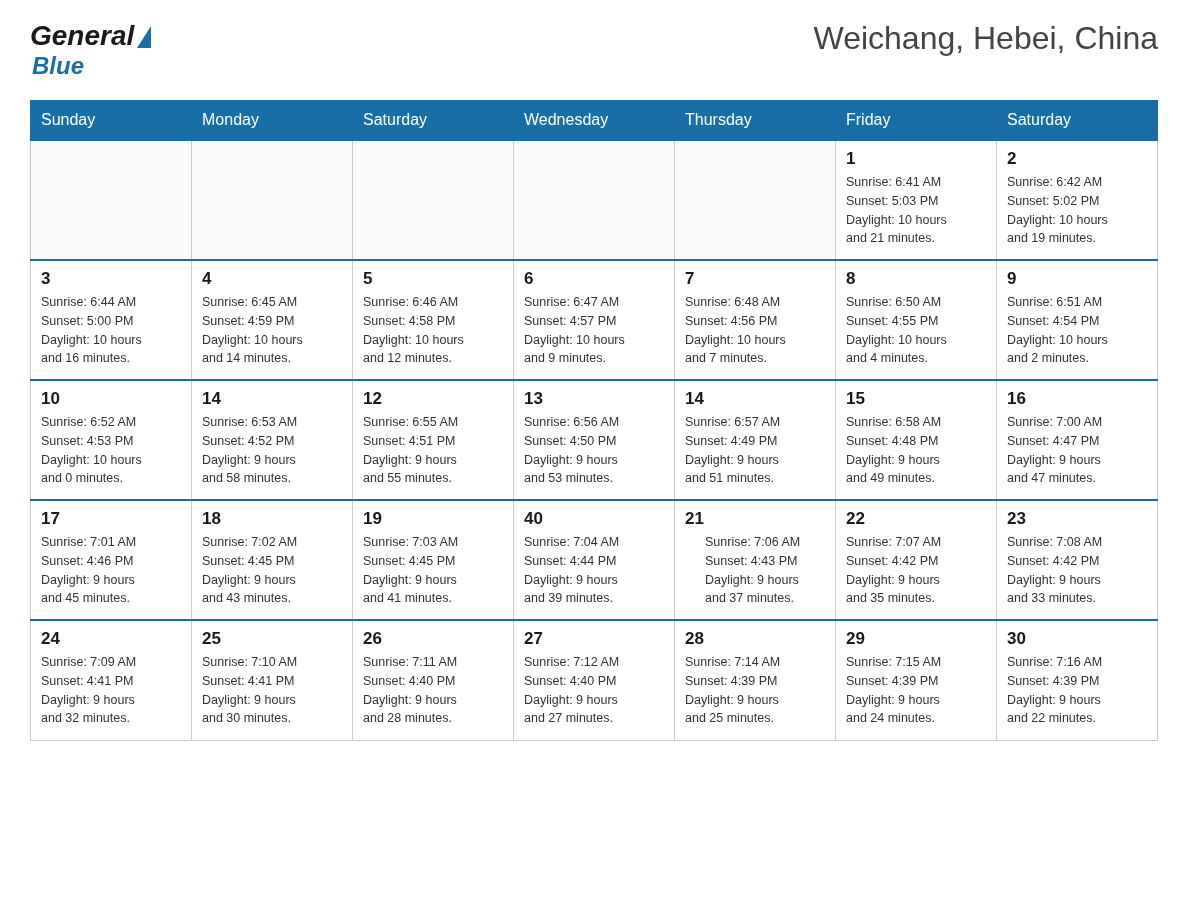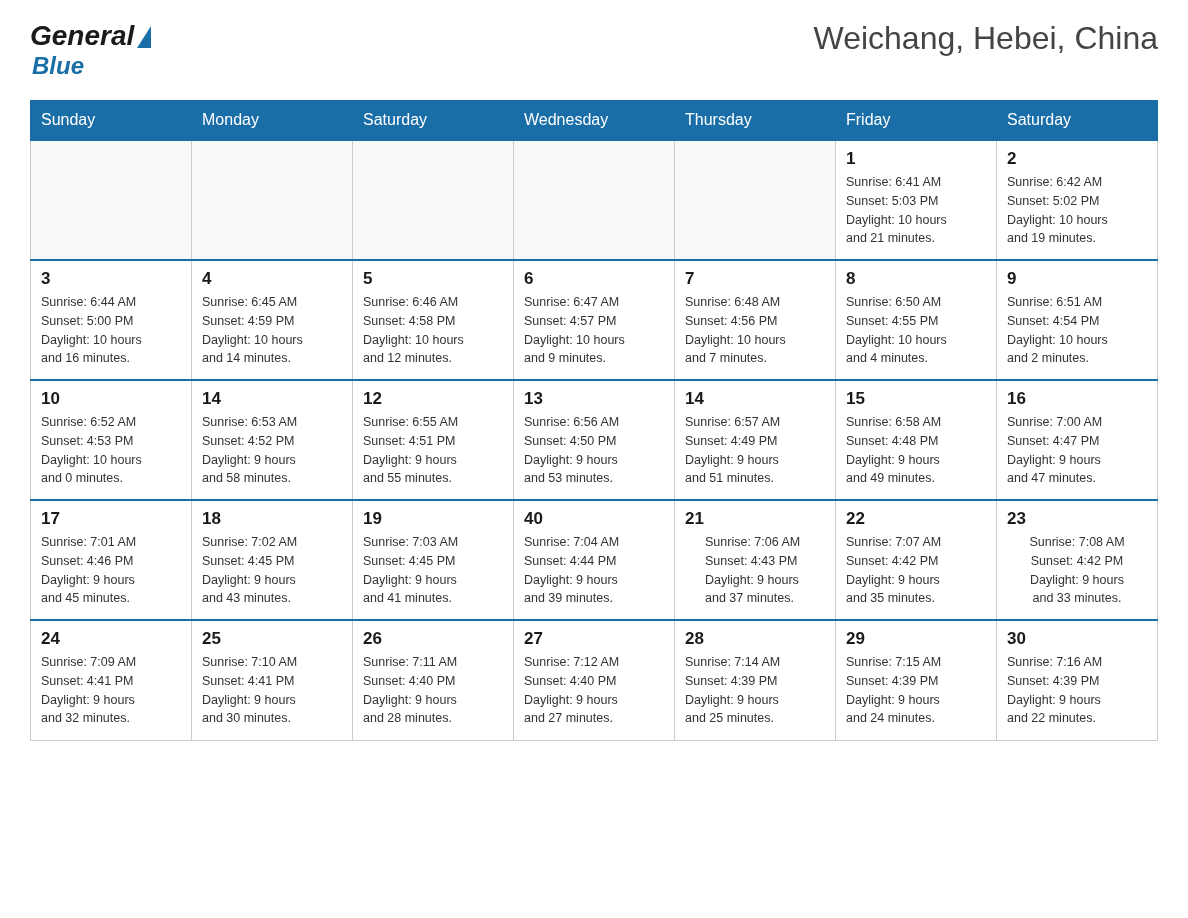--- a/index.html
+++ b/index.html
@@ -288,21 +288,21 @@
         </td>
         <td>
           <span class="day-number">22</span>
           <div class="day-info" style="white-space: pre-line;">Sunrise: 7:07 AM
 Sunset: 4:42 PM
 Daylight: 9 hours
 and 35 minutes.</div>
         </td>
         <td>
           <span class="day-number">23</span>
-          <div class="day-info" style="white-space: pre-line; text-align: center;">Sunrise: 7:08 AM
+          <div class="day-info" style="white-space: pre-line;">Sunrise: 7:08 AM
 Sunset: 4:42 PM
 Daylight: 9 hours
 and 33 minutes.</div>
         </td>
       </tr>
       <tr>
         <td>
           <span class="day-number">24</span>
           <div class="day-info" style="white-space: pre-line;">Sunrise: 7:09 AM
 Sunset: 4:41 PM

